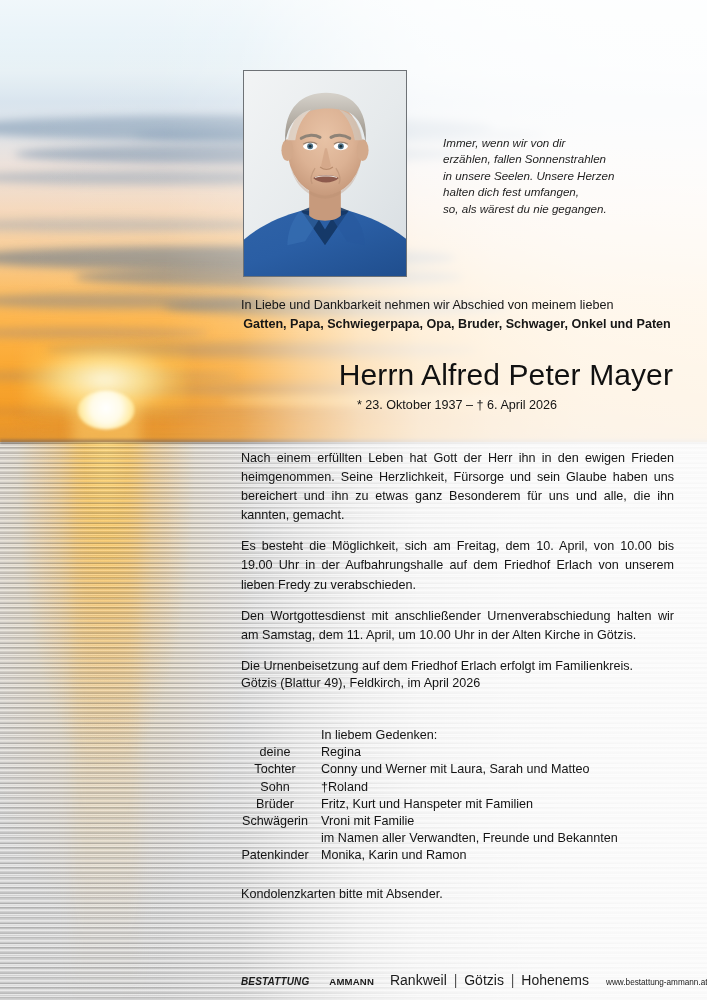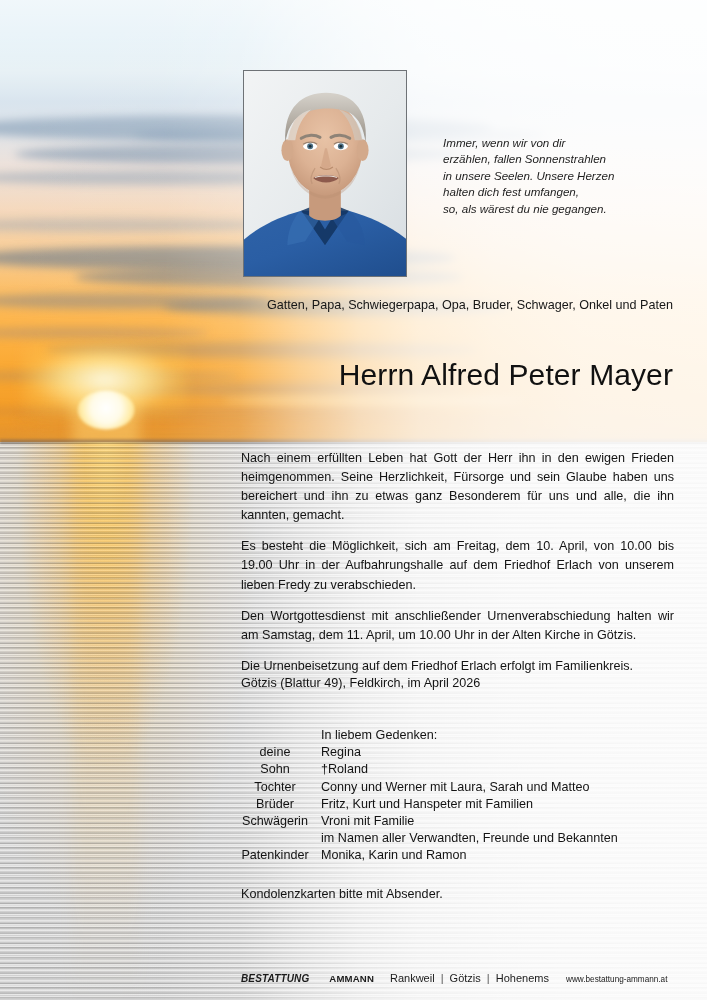--- a/index.html
+++ b/index.html
@@ -227,21 +227,21 @@
   
   .intro {
     position: absolute;
     left: 241px; top: 296px;
     width: 432px;
     font-size: 12.6px;
     line-height: 19px;
     text-align: justify;
     color: #161616;
   }
-  .intro .l2 { text-align: right; }
+  .intro .l2 { text-align: center; font-weight: bold; }
 
   
   .name {
     position: absolute;
     left: 241px; top: 358px;
     width: 432px;
     text-align: right;
     font-size: 30px;
     font-weight: 400;
     letter-spacing: .1px;
@@ -312,21 +312,21 @@
     left: 241px; top: 972px;
     width: 440px;
     font-size: 8.4px;
     color: #1b1b1b;
     white-space: nowrap;
     display: flex;
     align-items: baseline;
   }
   .footer .brand1 { font-weight: 700; letter-spacing: .15px; font-size: 10px; font-style: italic; }
   .footer .brand2 { font-weight: 700; letter-spacing: .15px; font-size: 9.6px; margin-left: 20px; }
-  .footer .towns { margin-left: 16px; font-size: 11px; }
+  .footer .towns { margin-left: 16px; font-size: 14px; }
   .footer .sep { margin: 0 3px; color: #555; }
   .footer .url { margin-left: 17px; font-size: 8.2px; }
 </style>
 </head>
 <body>
 
 <div class="card">
 
   <div class="bg">
     <div class="bg-sky"></div>
@@ -438,24 +438,26 @@
 
     <div class="poem">
       <div>Immer, wenn wir von dir</div>
       <div>erzählen, fallen Sonnenstrahlen</div>
       <div>in unsere Seelen. Unsere Herzen</div>
       <div>halten dich fest umfangen,</div>
       <div>so, als wärest du nie gegangen.</div>
     </div>
 
     <div class="intro">
+      <div>In Liebe und Dankbarkeit nehmen wir Abschied von meinem lieben</div>
       <div class="l2">Gatten, Papa, Schwiegerpapa, Opa, Bruder, Schwager, Onkel und Paten</div>
     </div>
 
     <div class="name">Herrn Alfred Peter Mayer</div>
+    <div class="dates">* 23. Oktober 1937  –  † 6. April 2026</div>
 
     <div class="body-text">
       <p>Nach einem erfüllten Leben hat Gott der Herr ihn in den ewigen Frieden heimgenommen. Seine Herzlichkeit, Fürsorge und sein Glaube haben uns bereichert und ihn zu etwas ganz Besonderem für uns und alle, die ihn kannten, gemacht.</p>
       <p>Es besteht die Möglichkeit, sich am Freitag, dem 10. April, von 10.00 bis 19.00 Uhr in der Aufbahrungshalle auf dem Friedhof Erlach von unserem lieben Fredy zu verabschieden.</p>
       <p>Den Wortgottesdienst mit anschließender Urnenverabschiedung halten wir am Samstag, dem 11. April, um 10.00 Uhr in der Alten Kirche in Götzis.</p>
       <p>Die Urnenbeisetzung auf dem Friedhof Erlach erfolgt im Familienkreis.</p>
     </div>
 
     <div class="place-date">Götzis (Blattur 49), Feldkirch, im April 2026</div>
 
@@ -464,26 +466,26 @@
         <tbody>
             <tr>
           <td class="lbl"></td>
           <td class="val">In liebem Gedenken:</td>
         </tr>
         <tr>
           <td class="lbl">deine</td>
           <td class="val">Regina</td>
         </tr>
         <tr>
+          <td class="lbl">Tochter</td>
+          <td class="val">Conny und Werner mit Laura, Sarah und Matteo</td>
+        </tr>
+        <tr>
           <td class="lbl">Sohn</td>
           <td class="val">†Roland</td>
-        </tr>
-        <tr>
-          <td class="lbl">Tochter</td>
-          <td class="val">Conny und Werner mit Laura, Sarah und Matteo</td>
         </tr>
         <tr>
           <td class="lbl">Brüder</td>
           <td class="val">Fritz, Kurt und Hanspeter mit Familien</td>
         </tr>
         <tr>
           <td class="lbl">Schwägerin</td>
           <td class="val">Vroni mit Familie</td>
         </tr>
         <tr>

